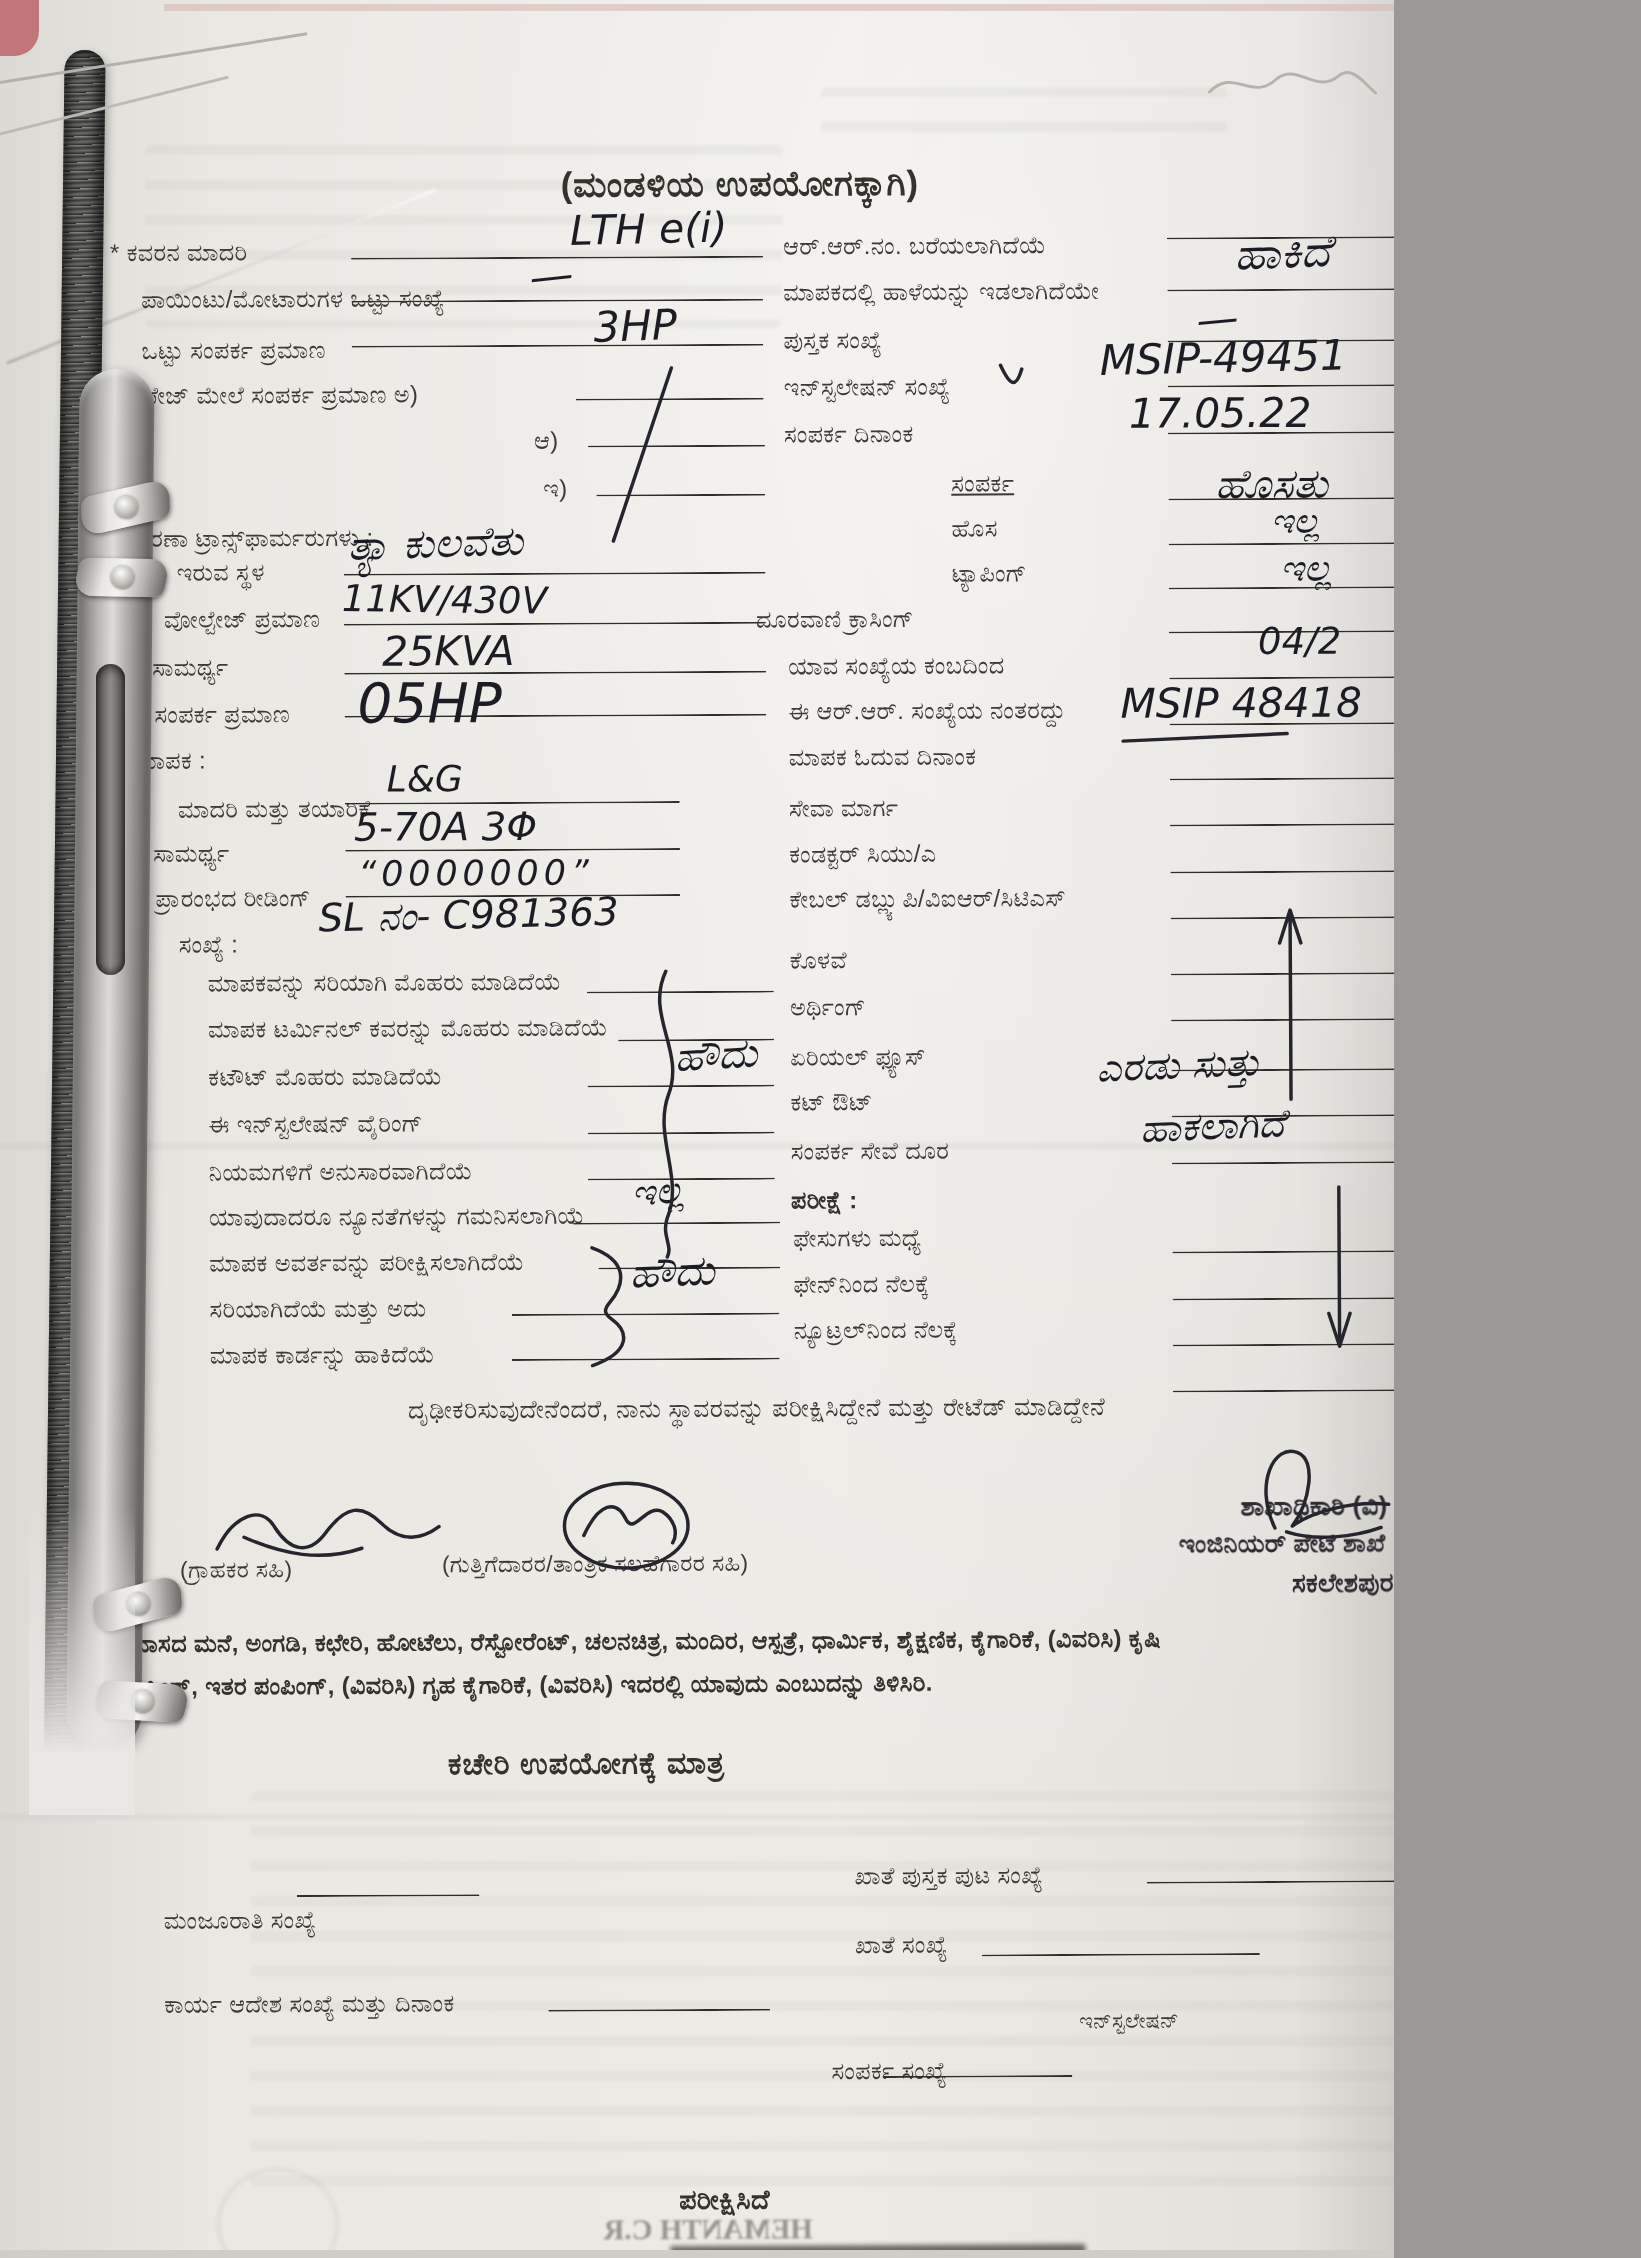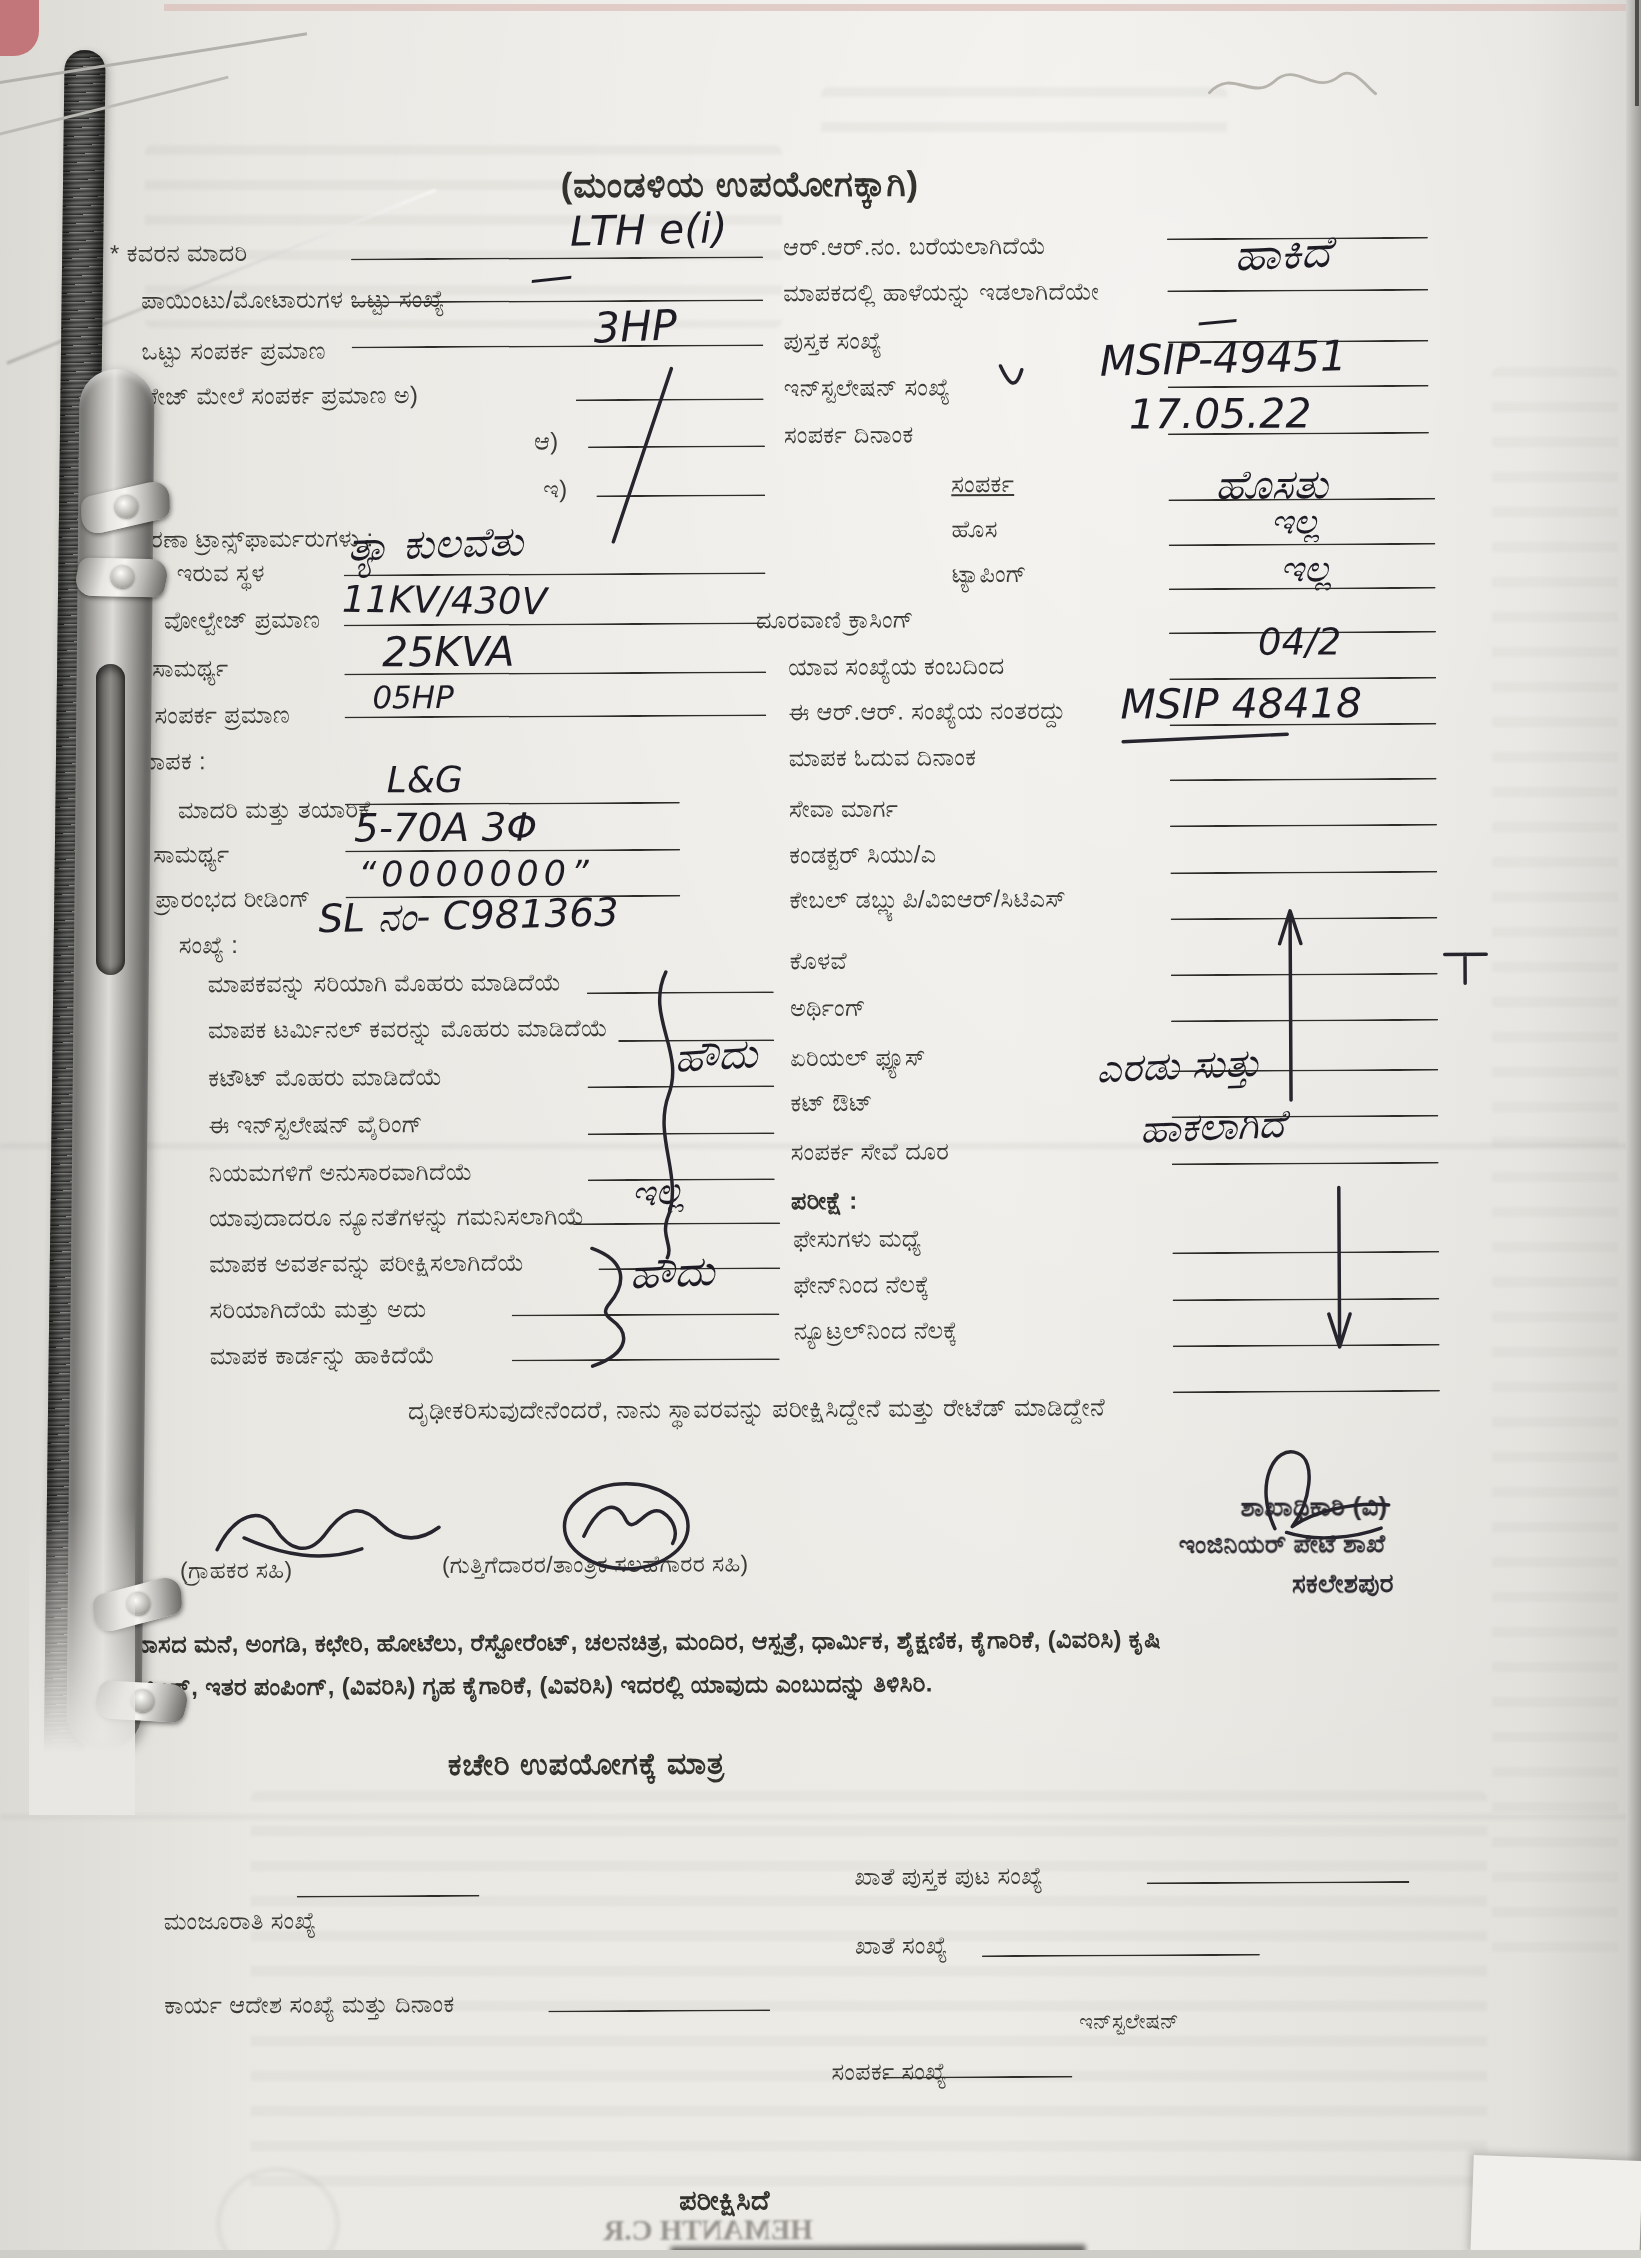--- a/index.html
+++ b/index.html
@@ -1,16 +1,16 @@
 <!DOCTYPE html>
 <html><head>
 <meta charset="utf-8">
 <style>
   html,body{margin:0;padding:0;background:#9b9995;}
-  #canvas{position:relative;width:1641px;height:2258px;overflow:hidden;
+  #canvas{position:relative;width:1394px;height:2258px;overflow:hidden;
     background:
       radial-gradient(ellipse at 70% 15%, rgba(255,255,255,.45), transparent 55%),
       linear-gradient(90deg,#dcdad5,#eae8e3 16%,#edebe6 60%,#e3e1dc 93%,#cfcdc8),
       #e8e6e1;
     font-family:"Liberation Sans",sans-serif;}
   .lbl{position:absolute;font-size:24px;line-height:1.25;color:#3c3a35;white-space:nowrap;letter-spacing:0.3px;}
   .b{font-weight:bold;color:#34322d;}
   .line{position:absolute;height:0;border-bottom:2.9px solid #2f2d2a;border-radius:1.9px;}
   .hw{position:absolute;font-family:"DejaVu Sans",cursive;font-style:italic;color:#1d1c24;white-space:nowrap;}
   .ghost{position:absolute;pointer-events:none;opacity:.45;}
@@ -166,21 +166,21 @@
     <div class="line" style="left:1171px;top:1301px;width:267px;"></div>
     <div class="line" style="left:1171px;top:1347px;width:267px;"></div>
     <div class="line" style="left:1171px;top:1393px;width:267px;"></div>
 
     <div class="hw" style="left:574px;top:205px;font-size:41px;transform:rotate(-1deg);">LTH e(i)</div>
     <div class="hw" style="left:533px;top:249px;font-size:44px;transform:rotate(-6deg);">—</div>
     <div class="hw" style="left:597px;top:301px;font-size:42px;transform:rotate(-2deg);">3HP</div>
     <div class="hw" style="left:350px;top:518px;font-size:41px;transform:rotate(-1.5deg);">ತ್ಯಾ ಕುಲವೆತು</div>
     <div class="hw" style="left:344px;top:577px;font-size:37px;transform:rotate(1deg);">11KV/430V</div>
     <div class="hw" style="left:384px;top:626px;font-size:41px;">25KVA</div>
-    <div class="hw" style="left:374px;top:670px;font-size:31px;margin-top:7px;">05HP</div>
+    <div class="hw" style="left:359px;top:670px;font-size:55px;">05HP</div>
     <div class="hw" style="left:388px;top:757px;font-size:36px;">L&amp;G</div>
     <div class="hw" style="left:355px;top:803px;font-size:39px;">5-70A 3Φ</div>
     <div class="hw" style="left:359px;top:852px;font-size:35px;letter-spacing:4.8px;">“0000000”</div>
     <div class="hw" style="left:319px;top:891px;font-size:39px;transform:rotate(-1deg);">SL ನಂ- C981363</div>
     <div class="hw" style="left:1238px;top:230px;font-size:44px;transform:rotate(-2deg);">ಹಾಕಿದೆ</div>
     <div class="hw" style="left:1200px;top:297px;font-size:42px;transform:rotate(-5deg);">—</div>
     <div class="hw" style="left:1103px;top:336px;font-size:42px;transform:rotate(-1deg);">MSIP-49451</div>
     <div class="hw" style="left:1132px;top:392px;font-size:41px;">17.05.22</div>
     <div class="hw" style="left:1218px;top:463px;font-size:41px;">ಹೊಸತು</div>
     <div class="hw" style="left:1273px;top:504px;font-size:35px;">ಇಲ್ಲ</div>

